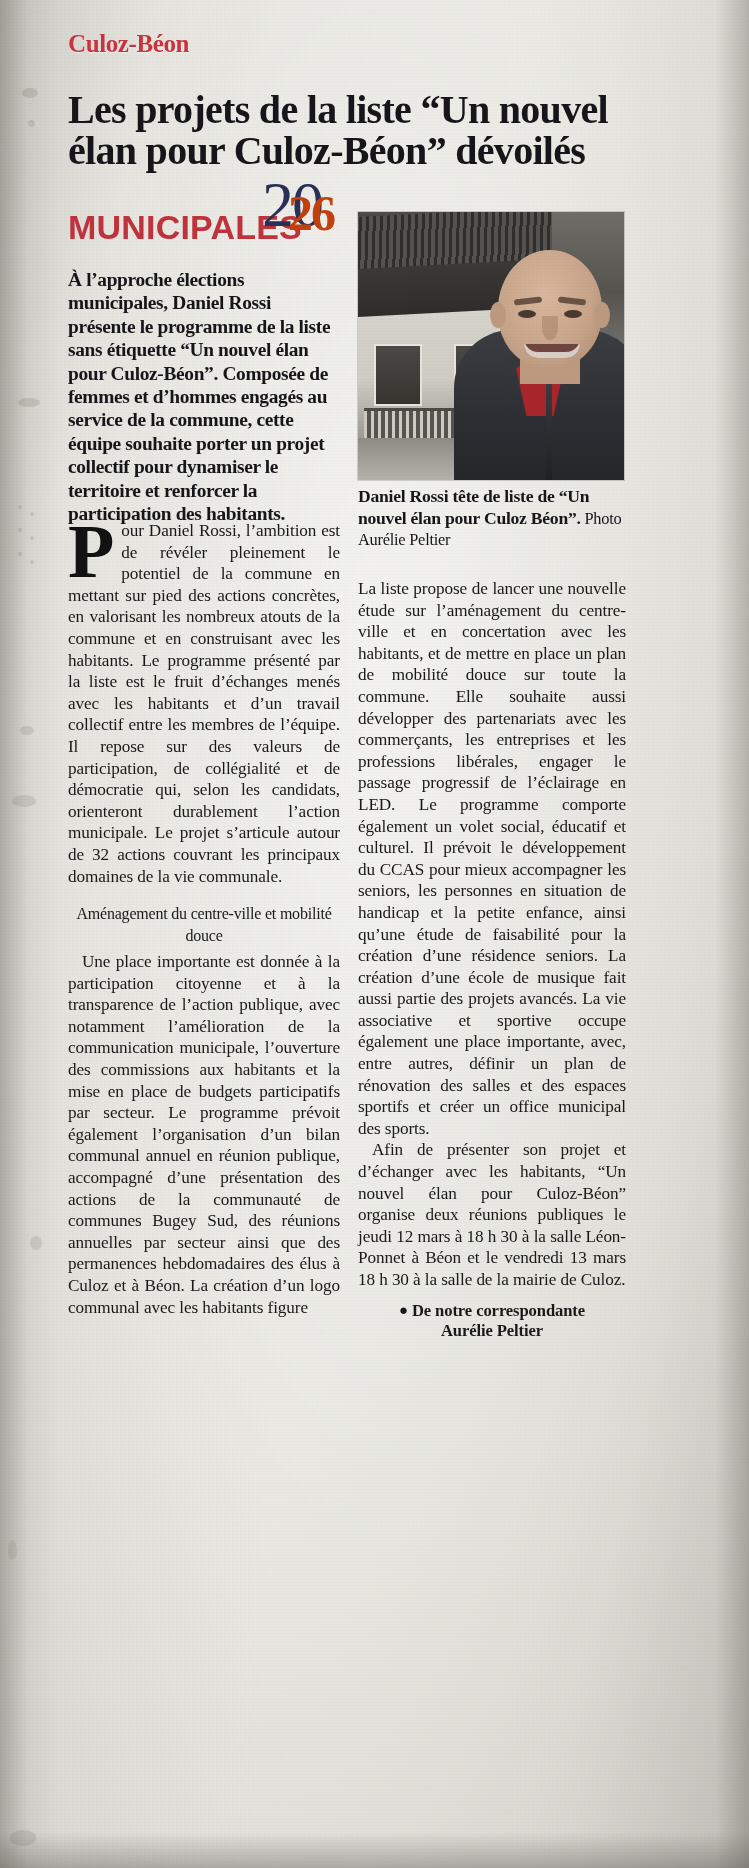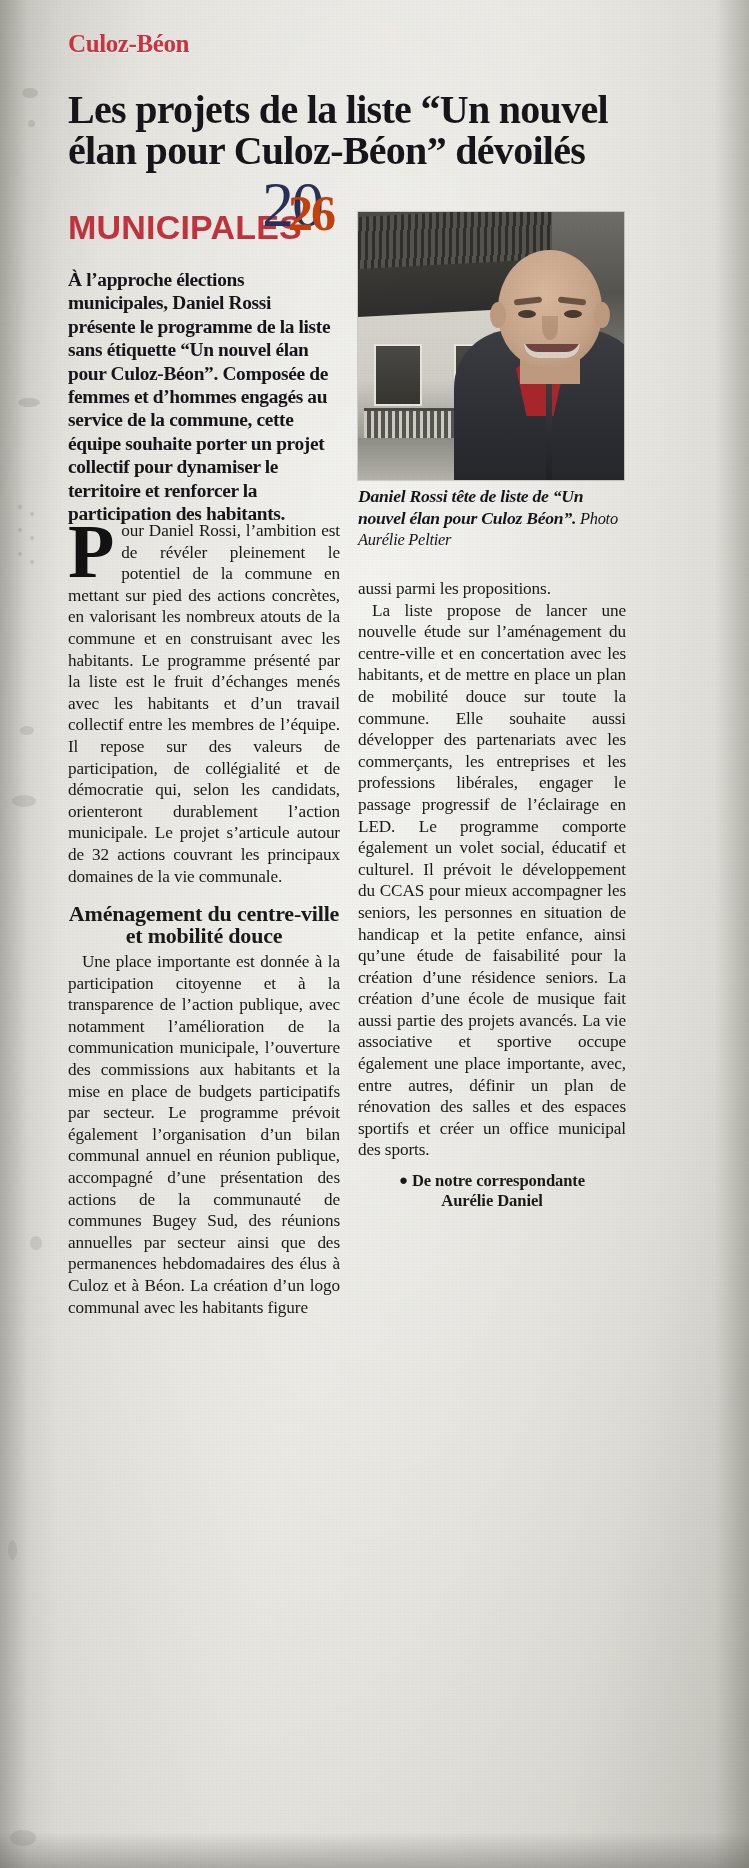--- a/index.html
+++ b/index.html
@@ -195,21 +195,20 @@
   .ph-neck{position:absolute; left:66px; top:104px; width:60px; height:30px; background:#bd9a7f;}
 
   
   .caption{
     position:absolute; left:358px; top:486px; width:268px;
     font-family:"Liberation Serif", serif;
     font-size:17.6px;
     line-height:21.5px;
     letter-spacing:-0.25px;
     color:#16161a;
-    font-style:italic;
   }
   .caption b{font-weight:700;}
   .caption .credit{font-weight:400; font-size:16.4px;}
 
   
   .col{
     position:absolute;
     font-family:"Liberation Serif", serif;
     font-size:17.2px;
     line-height:21.6px;
@@ -225,22 +224,22 @@
     float:left;
     font-family:"Liberation Serif", serif;
     font-weight:700;
     font-size:76px;
     line-height:58px;
     padding:2px 7px 0 0;
     color:#121212;
   }
   .subhead{
     font-family:"Liberation Serif", serif;
-    font-weight:700;
-    font-size:22px;
+    font-weight:400;
+    font-size:16px;
     line-height:22px;
     text-align:center;
     text-indent:0 !important;
     margin:16px 0 4px 0 !important;
     letter-spacing:-0.2px;
   }
   .byline{
     font-weight:700;
     font-size:16.6px;
     line-height:20px;
@@ -305,25 +304,25 @@
     <b>Daniel Rossi tête de liste de “Un nouvel élan pour Culoz Béon”.</b><span class="credit"> Photo Aurélie Peltier</span>
   </div>
 
   <div class="col col-left">
     <p><span class="dropcap">P</span><span>our Daniel Rossi, l’ambition est de révéler pleinement le potentiel de la commune en mettant sur pied des actions concrètes, en valorisant les nombreux atouts de la commune et en construisant avec les habitants. Le programme présenté par la liste est le fruit d’échanges menés avec les habitants et d’un travail collectif entre les membres de l’équipe. Il repose sur des valeurs de participation, de collégialité et de démocratie qui, selon les candidats, orienteront durablement l’action municipale. Le projet s’articule autour de 32 actions couvrant les principaux domaines de la vie communale.</span></p>
     <p class="subhead">Aménagement du centre-ville et mobilité douce</p>
     <p>Une place importante est donnée à la participation citoyenne et à la transparence de l’action publique, avec notamment l’amélioration de la communication municipale, l’ouverture des commissions aux habitants et la mise en place de budgets participatifs par secteur. Le programme prévoit également l’organisation d’un bilan communal annuel en réunion publique, accompagné d’une présentation des actions de la communauté de communes Bugey Sud, des réunions annuelles par secteur ainsi que des permanences hebdomadaires des élus à Culoz et à Béon. La création d’un logo communal avec les habitants figure</p>
   </div>
 
   <div class="col col-right">
-    <p>aussi parmi les propositions.</p>
     <p>La liste propose de lancer une nouvelle étude sur l’aménagement du centre-ville et en concertation avec les habitants, et de mettre en place un plan de mobilité douce sur toute la commune. Elle souhaite aussi développer des partenariats avec les commerçants, les entreprises et les professions libérales, engager le passage progressif de l’éclairage en LED. Le programme comporte également un volet social, éducatif et culturel. Il prévoit le développement du CCAS pour mieux accompagner les seniors, les personnes en situation de handicap et la petite enfance, ainsi qu’une étude de faisabilité pour la création d’une résidence seniors. La création d’une école de musique fait aussi partie des projets avancés. La vie associative et sportive occupe également une place importante, avec, entre autres, définir un plan de rénovation des salles et des espaces sportifs et créer un office municipal des sports.</p>
+    <p>Afin de présenter son projet et d’échanger avec les habitants, “Un nouvel élan pour Culoz-Béon” organise deux réunions publiques le jeudi 12 mars à 18 h 30 à la salle Léon-Ponnet à Béon et le vendredi 13 mars 18 h 30 à la salle de la mairie de Culoz.</p>
     <p class="byline">
       <span class="bullet">●</span><span> De notre correspondante</span><br>
-      <span>Aurélie Daniel</span>
+      <span>Aurélie Peltier</span>
     </p>
   </div>
 
 </div>
 
 <div class="grain"></div>
 <div class="edge-left"></div>
 <div class="edge-right"></div>
 <div class="edge-bottom"></div>
 

